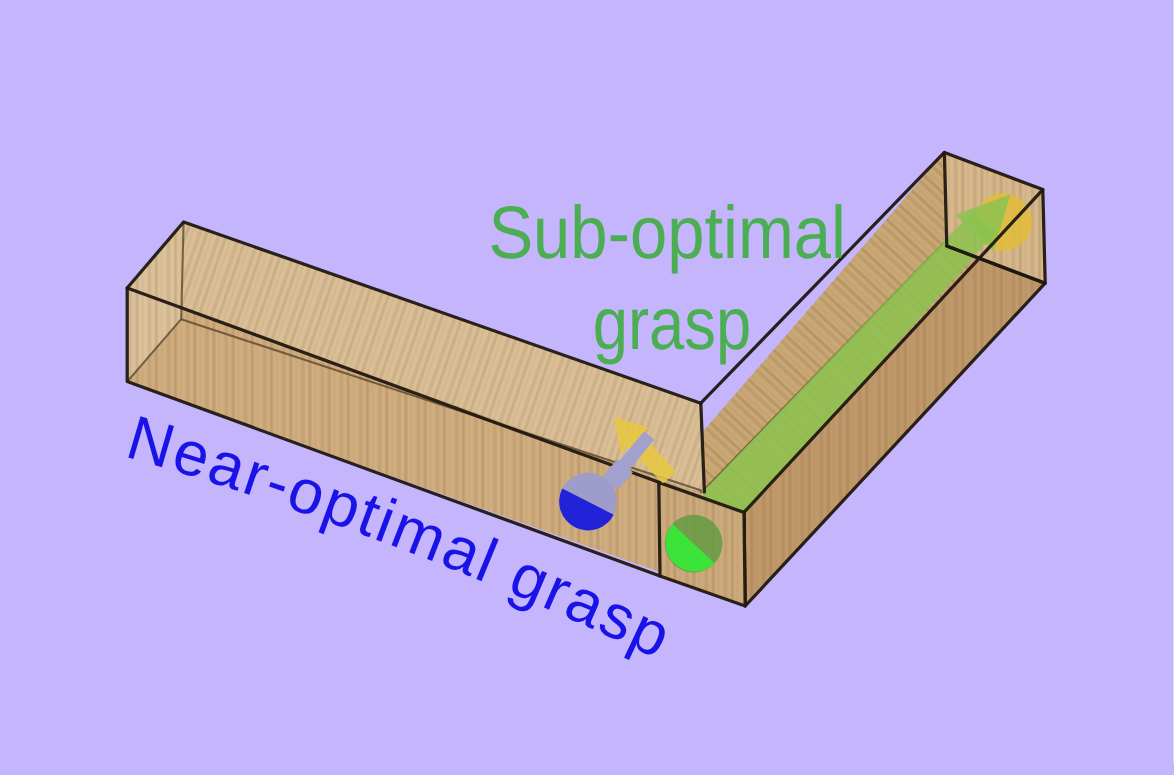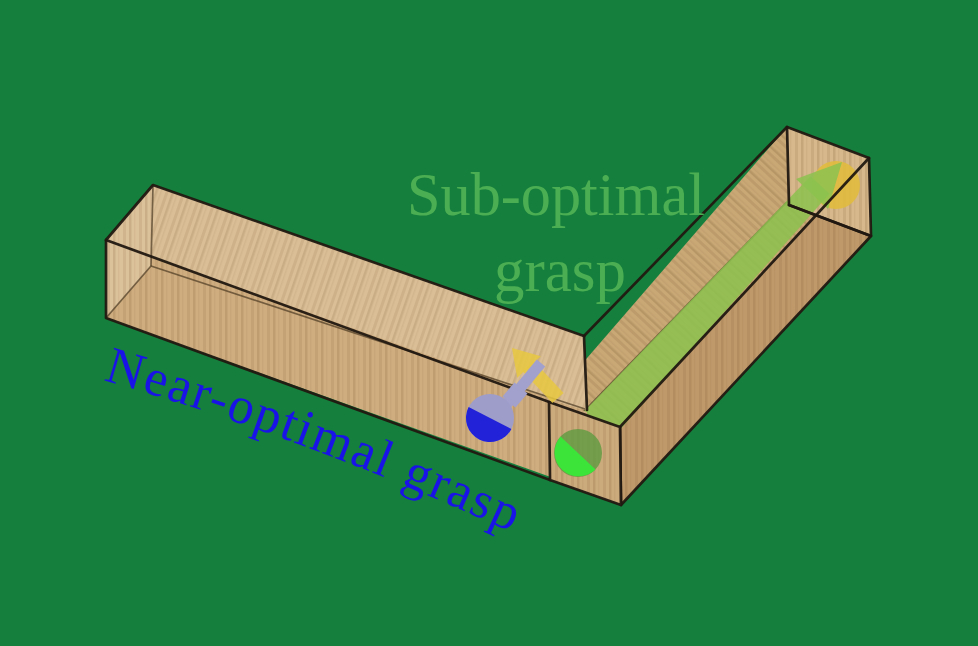--- a/index.html
+++ b/index.html
@@ -1,21 +1,21 @@
 <!DOCTYPE html>
 <html><head>
 <meta charset="utf-8">
 <style>
   html,body{margin:0;padding:0;background:#fff;}
   .stage{
     position:relative;
     width:978px;height:646px;
-    background:#15803d;
+    background:#c4b5fd;
     overflow:hidden;
-    font-family:Liberation Serif, serif;
+    font-family:Liberation Sans, sans-serif;
   }
   svg{position:absolute;left:0;top:0;}
   .beam-edge{fill:none;stroke:#211811;stroke-width:2.7;stroke-linejoin:round;stroke-linecap:round;opacity:.95;}
   .hidden-edge{stroke:#4f3d26;stroke-width:1.7;opacity:.72;fill:none;}
   .label-green{font-size:62px;font-weight:500;}
   .label-blue{font-size:52px;font-weight:500;letter-spacing:2px;}
 </style>
 </head>
 <body>
 

